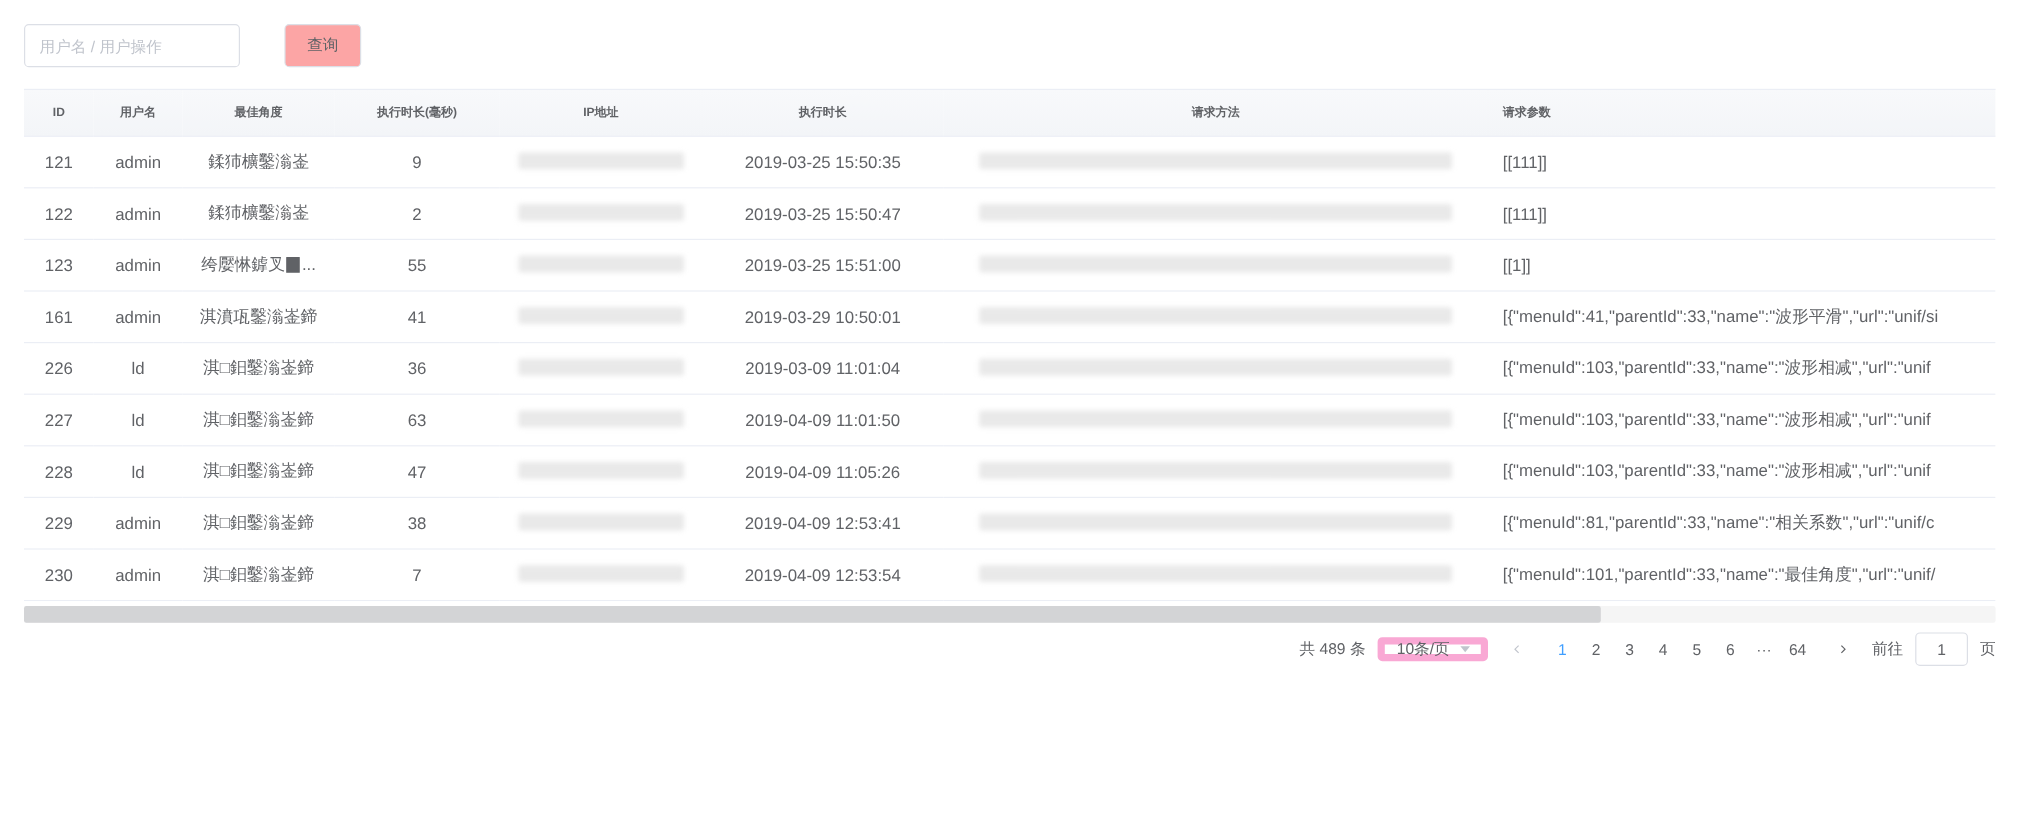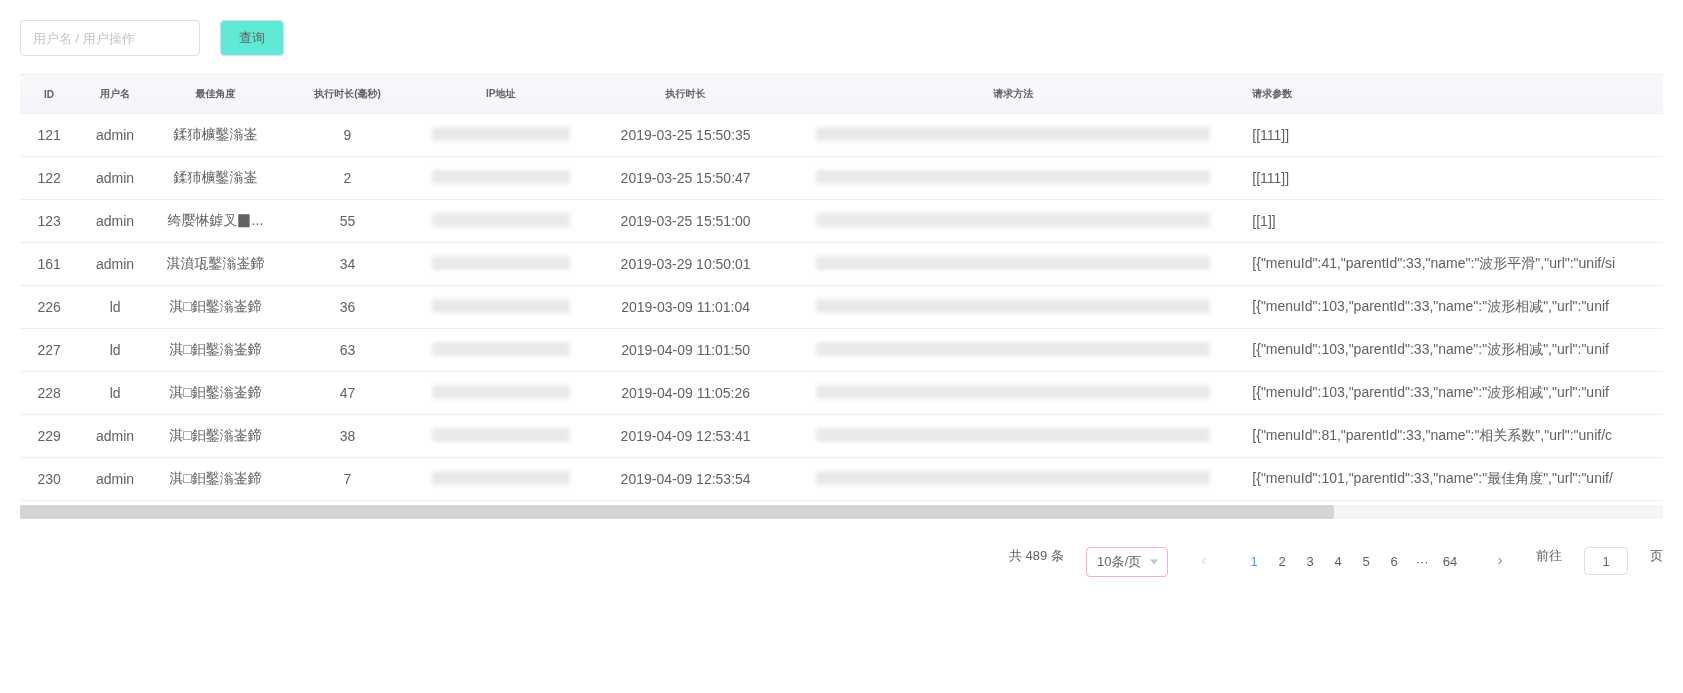--- a/index.html
+++ b/index.html
@@ -5,41 +5,41 @@
   * { box-sizing: border-box; margin: 0; padding: 0; }
   body {
     font-family: -apple-system, BlinkMacSystemFont, "Segoe UI", "PingFang SC", "Microsoft YaHei", sans-serif;
     font-size: 14px;
     color: #606266;
     background: #fff;
     padding: 20px;
   }
   .toolbar {
     display: flex;
-    gap: 20px;
+    gap: 37px;
     margin-bottom: 18px;
     align-items: flex-end;
   }
   .search-input {
     width: 180px;
     height: 36px;
     padding: 0 12px;
     border: 1px solid #dcdfe6;
     border-radius: 4px;
     font-size: 13px;
     color: #606266;
     outline: none;
   }
   .search-input::placeholder { color: #c0c4cc; }
   .btn {
     height: 36px;
     padding: 0 18px;
     border: 1px solid #dcdfe6;
     border-radius: 4px;
-    background: #5eead4;
+    background: #fca5a5;
     color: #606266;
     font-size: 13px;
     cursor: pointer;
   }
 
   .table-wrap {
     width: 100%;
     overflow-x: auto;
     border-top: 1px solid #ebeef5;
   }
@@ -102,30 +102,30 @@
     height: 100%;
     width: 80%;
     background: #d3d4d6;
     border-radius: 2px;
   }
 
   
   .pagination {
     display: flex;
     justify-content: flex-end;
-    align-items: flex-start;
-    gap: 22px;
-    margin-top: 28px;
+    align-items: center;
+    gap: 10px;
+    margin-top: 8px;
     font-size: 13px;
     color: #606266;
   }
   .page-size {
-    height: 30px;
+    height: 20px;
     padding: 0 26px 0 10px;
-    border: 1px solid #f9a8d4;
+    border: 6px solid #f9a8d4;
     border-radius: 4px;
     background: #fff;
     position: relative;
     display: inline-flex;
     align-items: center;
     cursor: pointer;
   }
   .page-size::after {
     content: "";
     position: absolute;
@@ -213,21 +213,21 @@
           <td class="col-dur">55</td>
           <td class="col-ip"><span class="blur"></span></td>
           <td class="col-time">2019-03-25 15:51:00</td>
           <td class="col-method"><span class="blur"></span></td>
           <td class="col-param">[[1]]</td>
         </tr>
         <tr>
           <td class="col-id">161</td>
           <td class="col-user">admin</td>
           <td class="col-op">淇濆瓨鑿滃崟鍗</td>
-          <td class="col-dur">34</td>
+          <td class="col-dur">41</td>
           <td class="col-ip"><span class="blur"></span></td>
           <td class="col-time">2019-03-29 10:50:01</td>
           <td class="col-method"><span class="blur"></span></td>
           <td class="col-param">[{"menuId":41,"parentId":33,"name":"波形平滑","url":"unif/si</td>
         </tr>
         <tr>
           <td class="col-id">226</td>
           <td class="col-user">ld</td>
           <td class="col-op">淇□鈤鑿滃崟鍗</td>
           <td class="col-dur">36</td>

